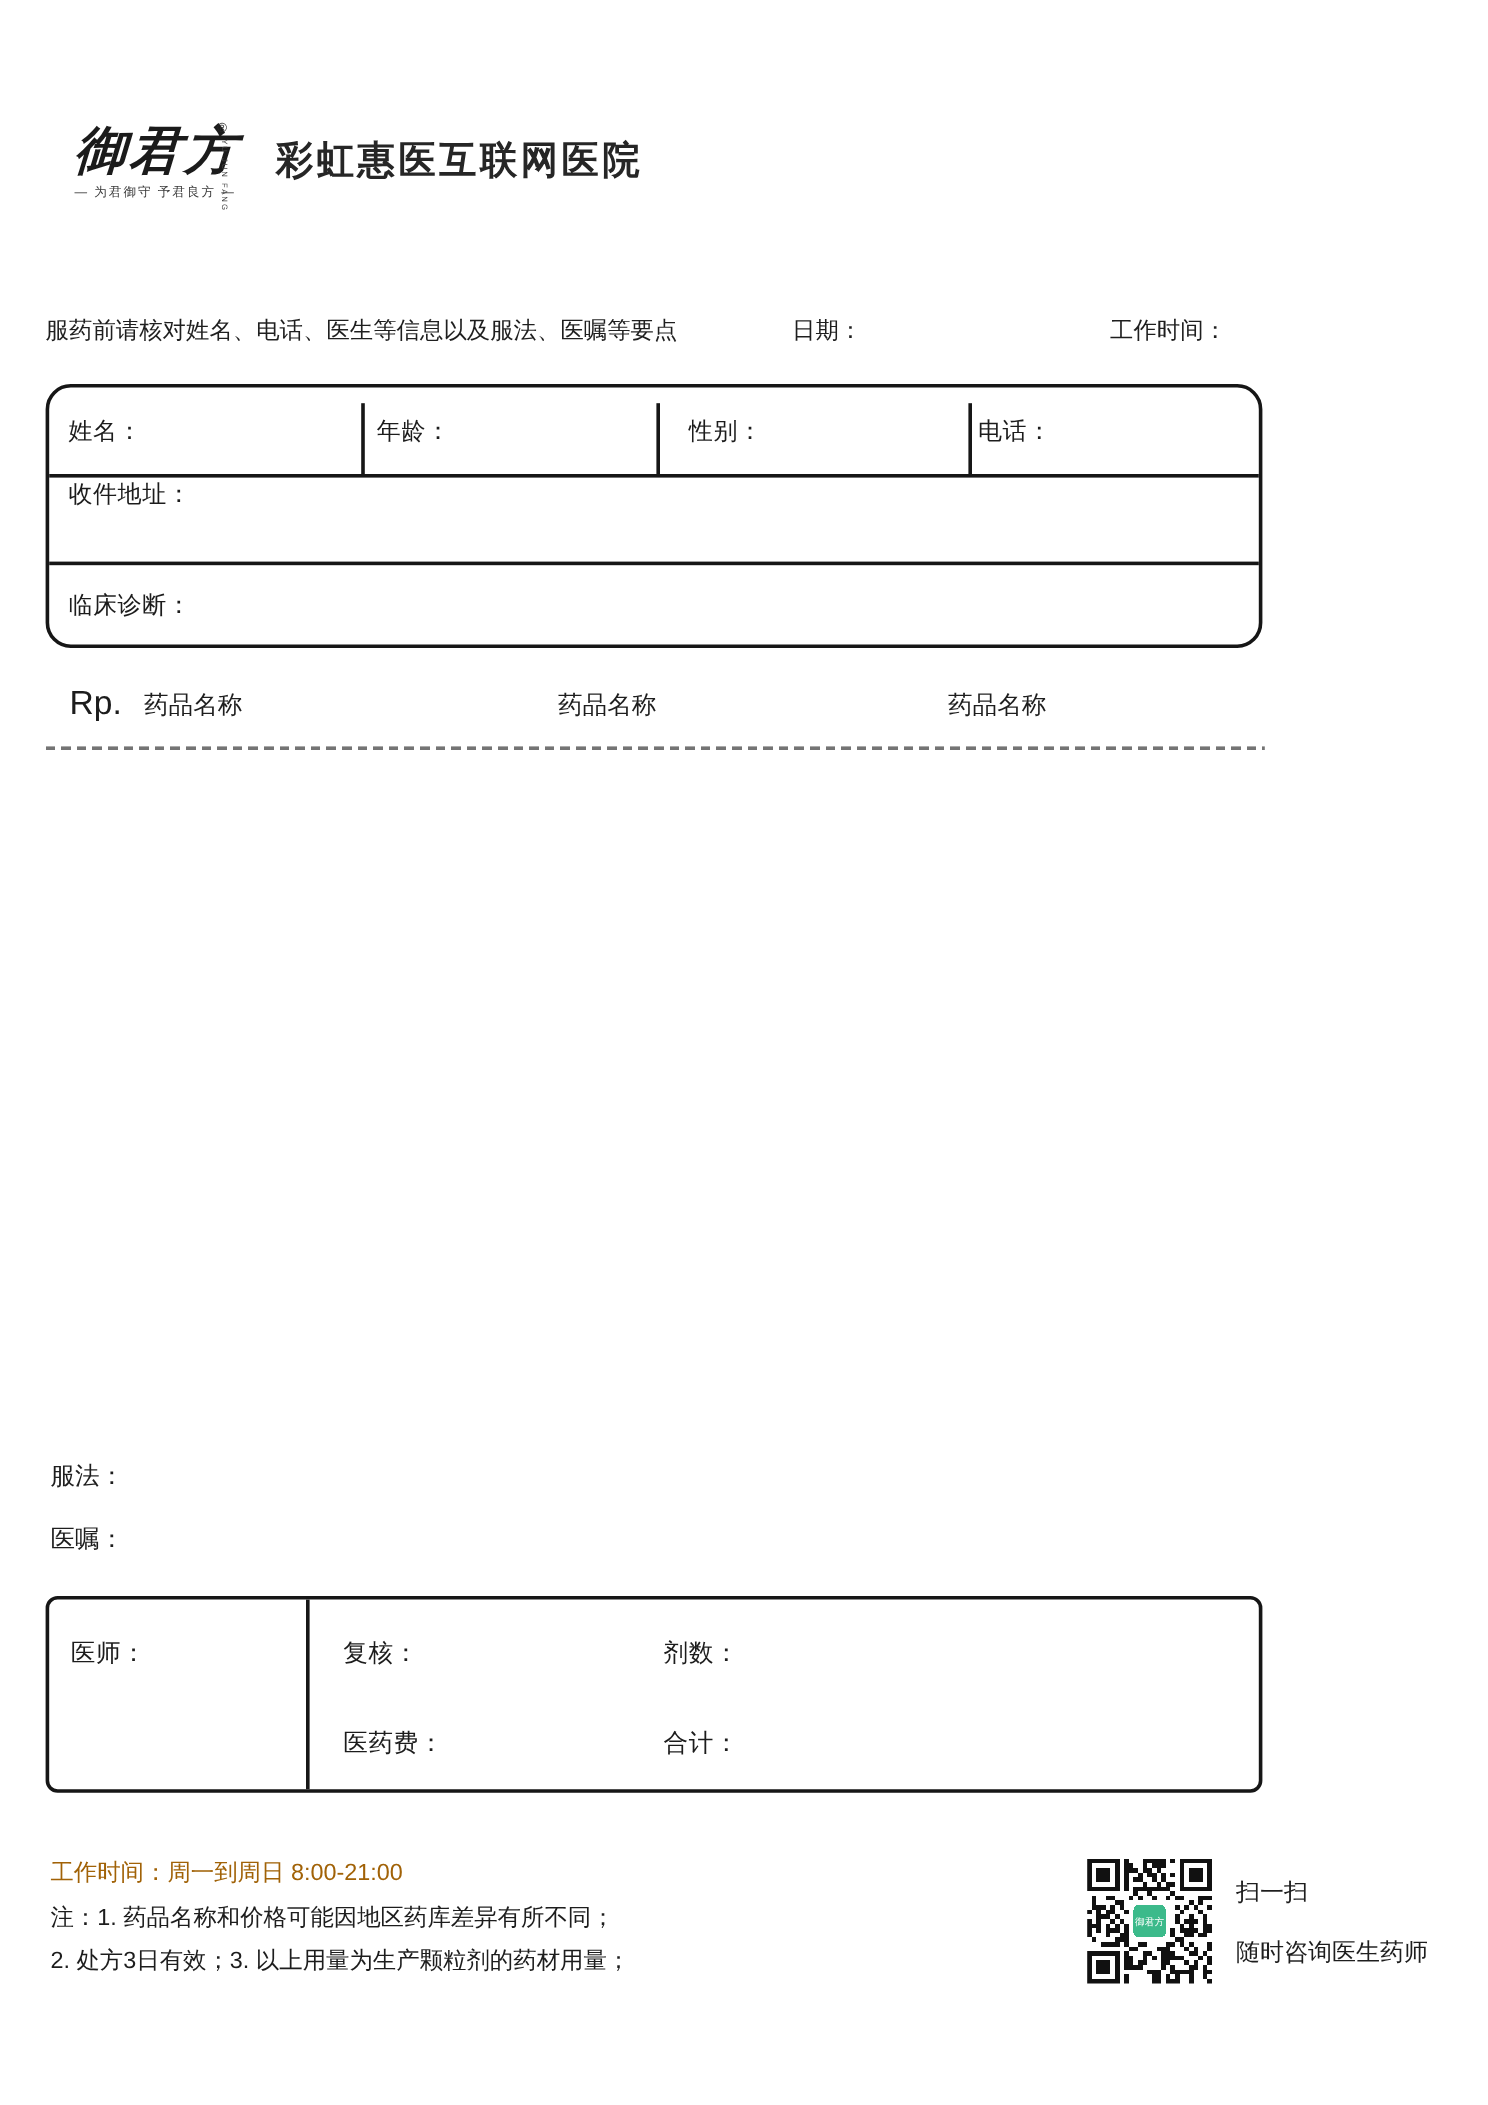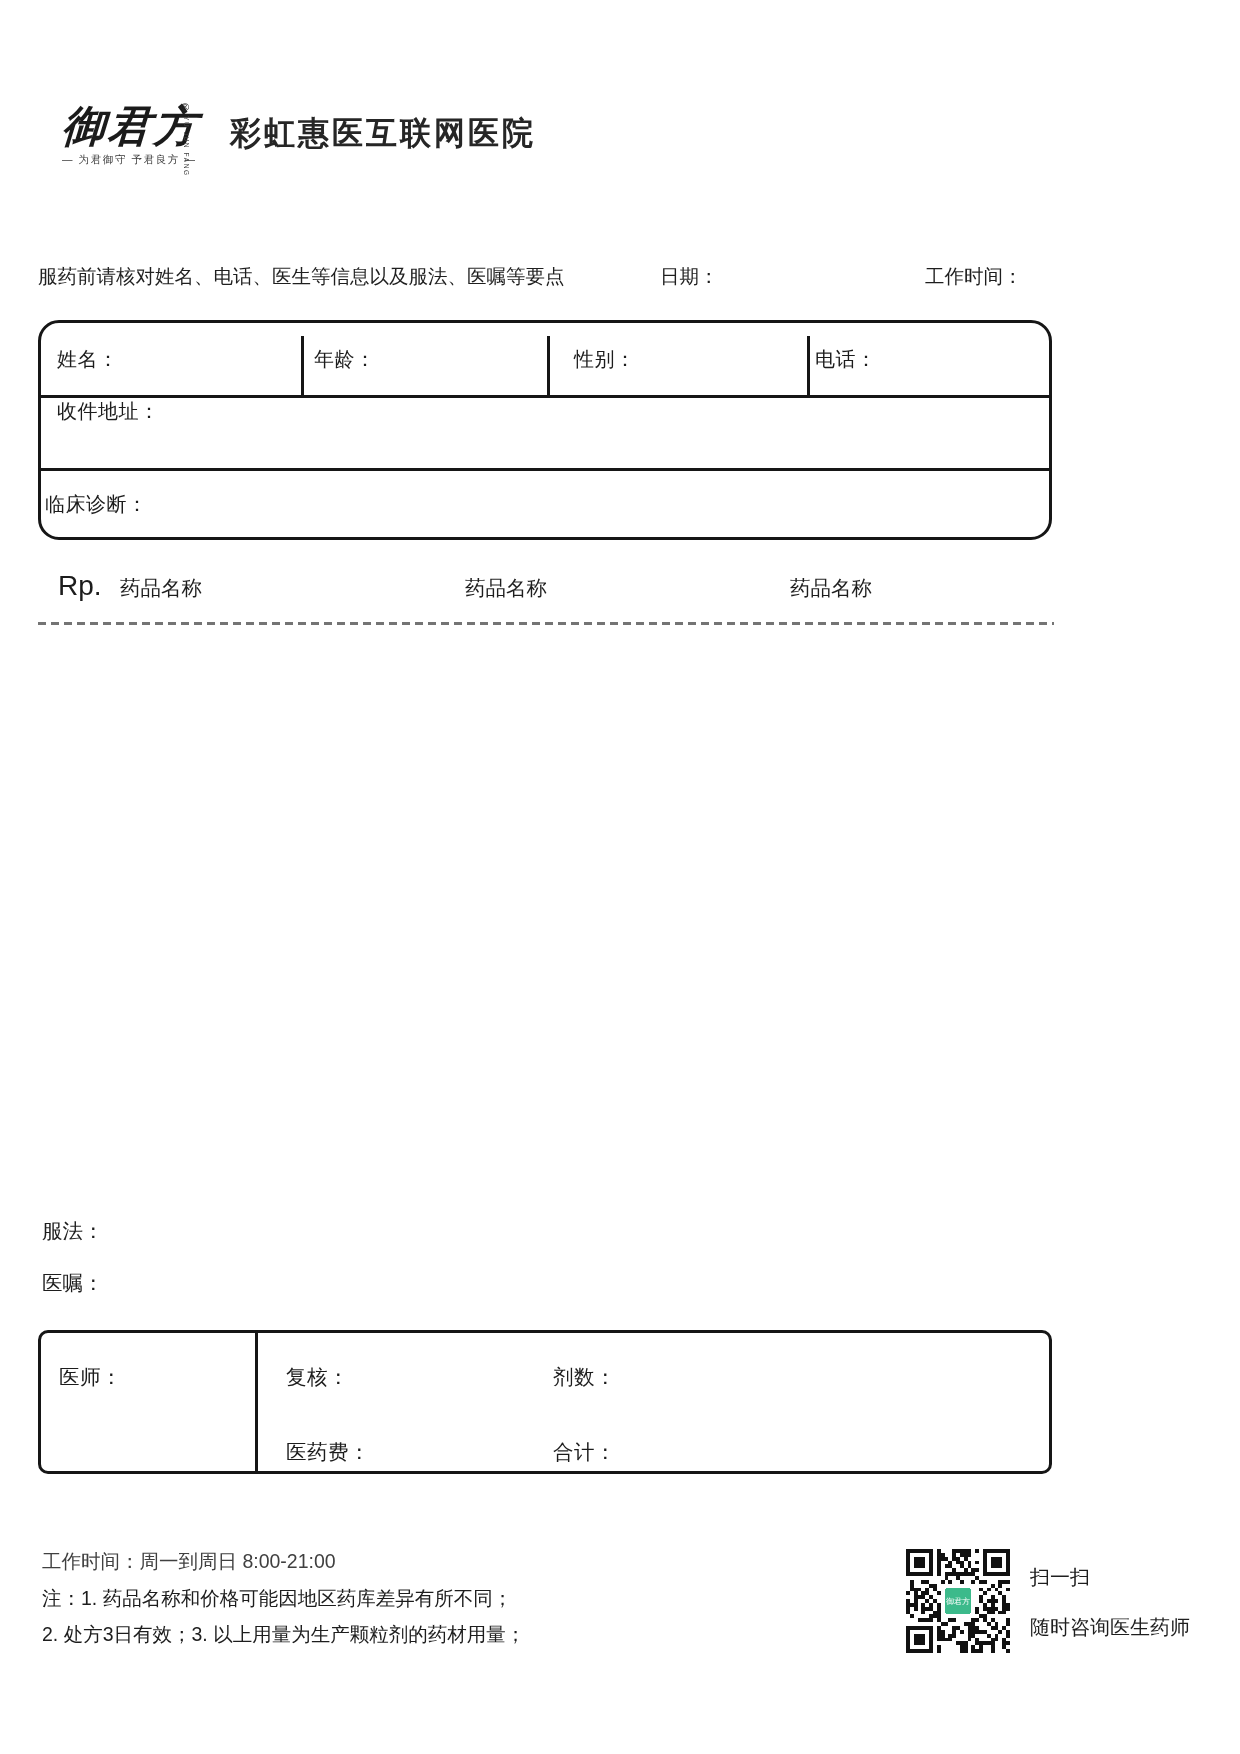--- a/index.html
+++ b/index.html
@@ -37,52 +37,52 @@
   .p-row1{position:relative;height:75px;border-bottom:3px solid #161616;display:flex;box-sizing:border-box;}
   .p-cell{display:flex;align-items:center;box-sizing:border-box;}
   .p-cell.c1{width:260px;padding-left:16px;}
   .p-cell.c2{width:246px;padding-left:13px;}
   .p-cell.c3{width:260px;padding-left:13px;}
   .p-cell.c4{flex:1;padding-left:8px;}
   .vdiv{position:absolute;top:13px;bottom:0;width:2.5px;background:#161616;}
   .vd1{left:260px;}.vd2{left:506px;}.vd3{left:766px;}
   .p-row2{position:relative;height:73px;border-bottom:3px solid #161616;display:flex;
     padding-left:16px;box-sizing:border-box;}
-  .p-row3{position:relative;height:66px;display:flex;align-items:center;padding-left:4px;box-sizing:border-box;}
+  .p-row3{position:relative;height:66px;display:flex;align-items:center;padding-left:16px;box-sizing:border-box;}
   .field-label{font-size:20px;color:#1c1c1c;letter-spacing:0.5px;}
 
   
   .rp-label{left:58px;top:571px;font-size:28px;line-height:30px;color:#1c1c1c;}
   .drug-col1{left:120px;top:574px;font-size:20.5px;line-height:28px;}
   .drug-col2{left:465px;top:574px;font-size:20.5px;line-height:28px;}
   .drug-col3{left:790px;top:574px;font-size:20.5px;line-height:28px;}
   .dashed-rule{
     left:38px;top:622px;width:1016px;height:3px;
     background:repeating-linear-gradient(90deg,#747474 0 8px,transparent 8px 13px);
   }
 
   
   .method-label{left:42px;top:1218px;font-size:20.5px;line-height:26px;}
   .advice-label{left:42px;top:1270px;font-size:20.5px;line-height:26px;}
 
   
   .summary-box{
-    left:38px;top:1330px;width:1014px;height:144px;border:3px solid #161616;border-radius:10px;
+    left:38px;top:1330px;width:1014px;height:164px;border:3px solid #161616;border-radius:10px;
     box-sizing:border-box;background:#fff;
   }
   .s-vdiv{position:absolute;top:0;bottom:0;left:214px;width:2.5px;background:#161616;}
   .s-label{position:absolute;font-size:20.5px;color:#1c1c1c;letter-spacing:0.5px;}
   .physician{left:18px;top:30px;}
   .review{left:245px;top:30px;}
   .doses{left:512px;top:30px;}
   .fee{left:245px;top:105px;}
   .total{left:512px;top:105px;}
 
   
-  .hours-line{left:42px;top:1548px;font-size:19.5px;line-height:27px;color:#404040;}
+  .hours-line{left:42px;top:1548px;font-size:19.5px;line-height:27px;color:#a16207;}
   .note-line1{left:42px;top:1585px;font-size:19.5px;line-height:27px;color:#1d1d1d;}
   .note-line2{left:42px;top:1621px;font-size:19.5px;line-height:27px;color:#1d1d1d;}
   .qr-wrap{left:906px;top:1549px;width:104px;height:104px;}
   .scan-label{left:1030px;top:1564px;font-size:20px;line-height:27px;}
   .scan-desc{left:1030px;top:1614px;font-size:20px;line-height:27px;}
 </style>
 </head>
 <body>
 
 <div class="page">

